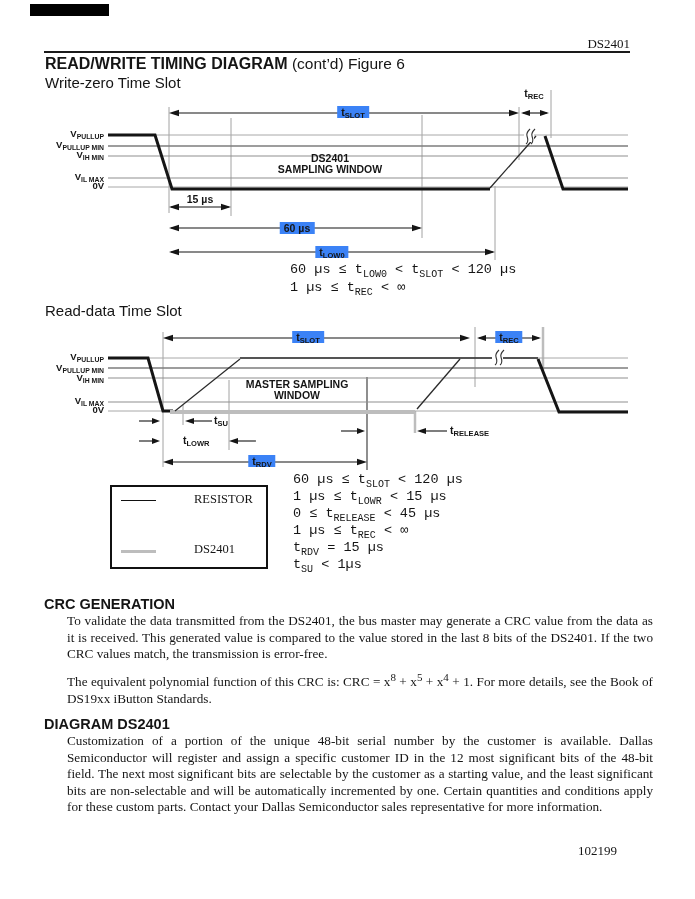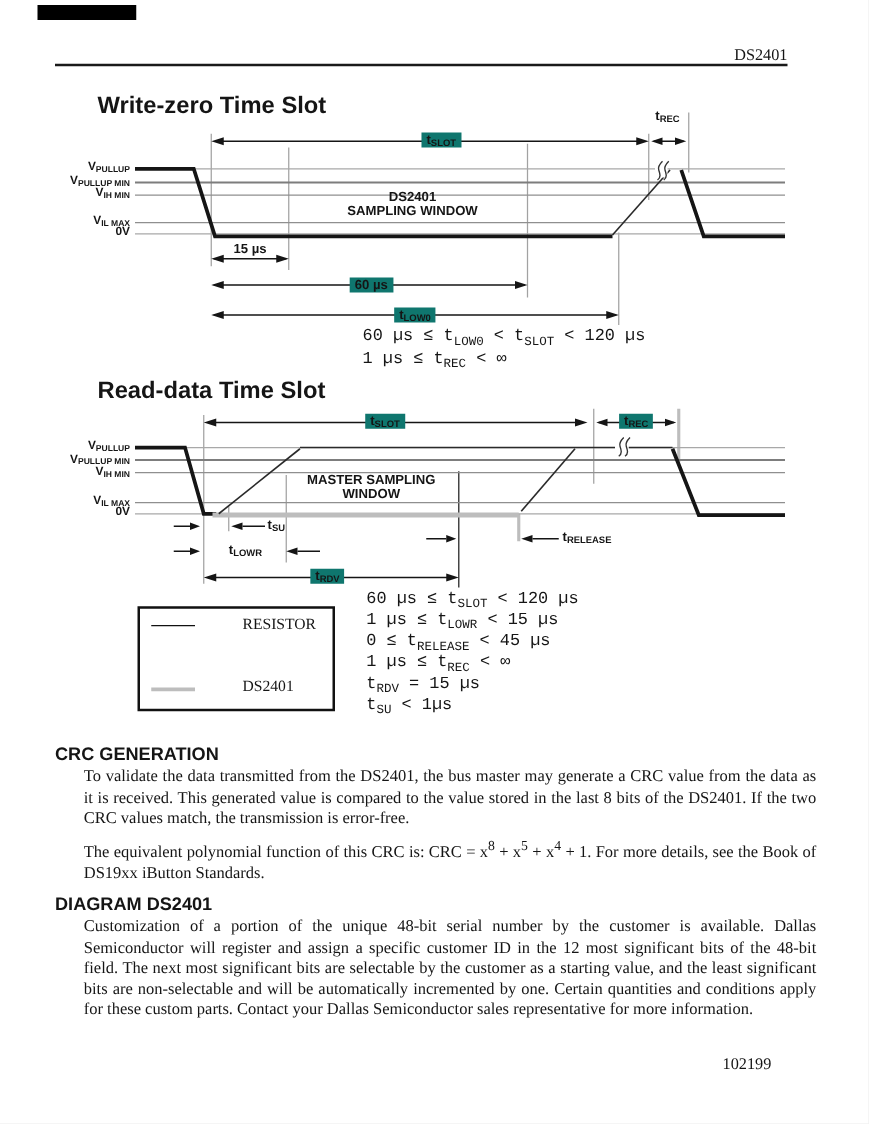--- a/index.html
+++ b/index.html
@@ -6,32 +6,32 @@
   .page{position:relative;width:695px;height:899px;background:#ffffff;margin:0 auto;
         font-family:"Liberation Serif",serif;color:#151515;overflow:hidden;}
   .scanbar{position:absolute;left:30px;top:4px;width:79px;height:12px;background:#000;}
   .docnum{position:absolute;left:430px;top:36px;width:200px;text-align:right;
           font:13px "Liberation Serif",serif;}
   .hrule{position:absolute;left:44px;top:51px;width:586px;height:2px;background:#1a1a1a;}
   .h1{position:absolute;left:45px;top:55px;font-family:"Liberation Sans",sans-serif;
       font-size:15.5px;white-space:nowrap;}
   .h1 .b{font-weight:bold;font-size:16px;}
   .h2{position:absolute;left:45px;font-family:"Liberation Sans",sans-serif;
-      font-weight:bold;font-size:19px;white-space:nowrap;margin-left:33px;}
+      font-weight:normal;font-size:15px;white-space:nowrap;}
   .h3{position:absolute;left:44px;font-family:"Liberation Sans",sans-serif;
       font-weight:bold;font-size:14.5px;white-space:nowrap;}
   .para{position:absolute;left:44px;width:586px;font-size:13.2px;line-height:16.6px;
         text-align:justify;margin-left:23px;}
   .diag{position:absolute;}
   .diag svg{position:absolute;left:0;top:0;}
   .dlab{position:absolute;font-family:"Liberation Sans",sans-serif;font-size:10.5px;
         font-weight:600;white-space:nowrap;line-height:12px;}
   .dlab sub,.slab sub{font-size:72%;vertical-align:-0.22em;line-height:0;}
   .c{transform:translateX(-50%);}
-  .wb{background:#0f766e;padding:0 4px;}
+  .wb{background:#3b82f6;padding:0 4px;}
   .slab{position:absolute;left:0;width:64px;text-align:right;white-space:nowrap;
         font-family:"Liberation Sans",sans-serif;font-size:9.5px;font-weight:600;line-height:11px;}
   .frm{position:absolute;font-size:13.5px;white-space:nowrap;font-family:Liberation Mono, monospace;}
   .frm sub{font-size:10px;line-height:0;}
   .winlab{text-align:center;}
   .legend{position:absolute;left:70px;top:160px;width:158px;height:84px;
           border:2px solid #111;box-sizing:border-box;}
   .lrow{position:absolute;left:0;width:100%;height:20px;}
   .lline{position:absolute;left:9px;top:9px;width:35px;}
   .lline.thin{border-top:1.5px solid #111;}
@@ -52,20 +52,21 @@
 </style>
 </head>
 <body>
 
 <div class="page">
 
   <div class="scanbar"></div>
   <div class="docnum">DS2401</div>
   <div class="hrule"></div>
 
+  <div class="h1"><span class="b">READ/WRITE TIMING DIAGRAM</span><span> (cont’d) Figure 6</span></div>
   <div class="h2" style="top:74px">Write-zero Time Slot</div>
 
   <div class="diag" style="left:40px;top:88px;width:615px;height:215px">
     <svg width="615" height="215" viewBox="0 0 615 215">
 
       <line class="g" x1="129" y1="19" x2="129" y2="125"></line>
       <line class="g" x1="191" y1="30" x2="191" y2="128"></line>
       <line class="g" x1="382" y1="27" x2="382" y2="150"></line>
       <line class="g" x1="455" y1="98" x2="455" y2="172"></line>
       <line class="g" x1="479" y1="19" x2="479" y2="72"></line>

